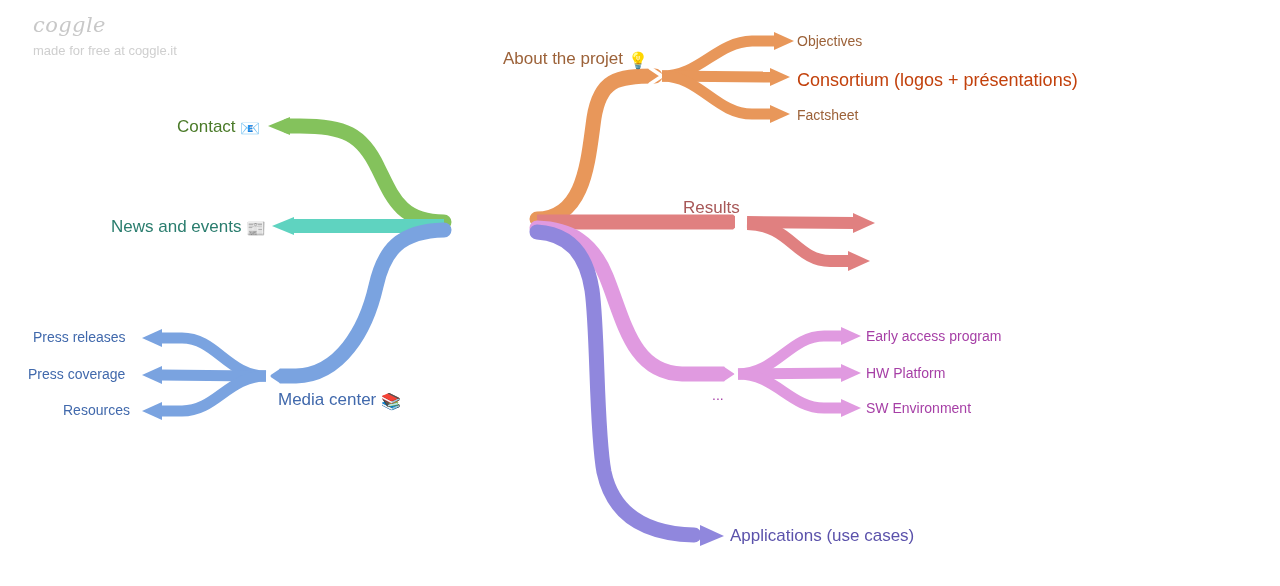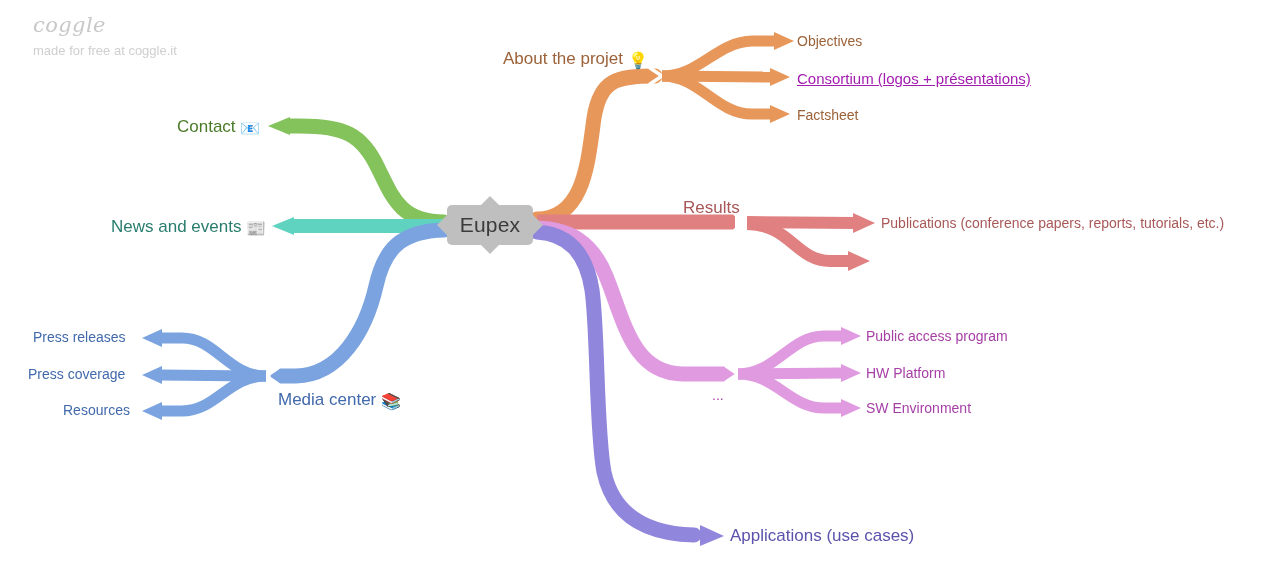--- a/index.html
+++ b/index.html
@@ -188,42 +188,32 @@
       <polygon points="162,329 142,338 162,347" fill="#7aa3e0"></polygon>
 
       <path d="M 266 376 L 160 375" stroke="#7aa3e0" stroke-width="11" fill="none"></path>
       <polygon points="162,366 142,375 162,384" fill="#7aa3e0"></polygon>
 
       <path d="M 266 376 C 228 376 216 411 182 411 L 160 411" stroke="#7aa3e0" stroke-width="11" fill="none"></path>
       <polygon points="162,402 142,411 162,420" fill="#7aa3e0"></polygon>
     </g>
   </svg>
 
-  <div class="central">
-    <div class="notch notch-t"></div>
-    <div class="notch notch-b"></div>
-    <div class="notch notch-l"></div>
-    <div class="notch notch-r"></div>
-    <div class="central-box">
-      <span class="central-text">Eupex</span>
-    </div>
-  </div>
 
   <div class="node-label" style="left:503px; top:50px; font-size:17px; color:#9c6239;">
     <span>About the projet</span><span class="emoji">💡</span>
   </div>
   <div class="node-label" style="left:797px; top:34px; font-size:14px; color:#9c6239;">Objectives</div>
-  <div class="node-label" style="left:797px; top:71px; font-size:15px; color:#a21caf;text-decoration:underline;">Consortium (logos + présentations)</div>
+  <div class="node-label" style="left:797px; top:71px; font-size:18px; color:#c2410c;">Consortium (logos + présentations)</div>
   <div class="node-label" style="left:797px; top:108px; font-size:14px; color:#9c6239;">Factsheet</div>
 
   <div class="node-label" style="left:683px; top:199px; font-size:17px; color:#a85858;">Results</div>
-  <div class="node-label" style="left:881px; top:216px; font-size:14px; color:#a85858;">Publications (conference papers, reports, tutorials, etc.)</div>
 
   <div class="node-label" style="left:712px; top:388px; font-size:14px; color:#a63fa6;">...</div>
-  <div class="node-label" style="left:866px; top:329px; font-size:14px; color:#a63fa6;">Public access program</div>
+  <div class="node-label" style="left:866px; top:329px; font-size:14px; color:#a63fa6;">Early access program</div>
   <div class="node-label" style="left:866px; top:366px; font-size:14px; color:#a63fa6;">HW Platform</div>
   <div class="node-label" style="left:866px; top:401px; font-size:14px; color:#a63fa6;text-align:right;">SW Environment</div>
 
   <div class="node-label" style="left:730px; top:527px; font-size:17px; color:#5b52ab;">Applications (use cases)</div>
 
   <div class="node-label" style="left:177px; top:118px; font-size:17px; color:#4a7a28;">
     <span>Contact</span><span class="emoji">📧</span>
   </div>
 
   <div class="node-label" style="left:111px; top:218px; font-size:17px; color:#2a7d6e;">

